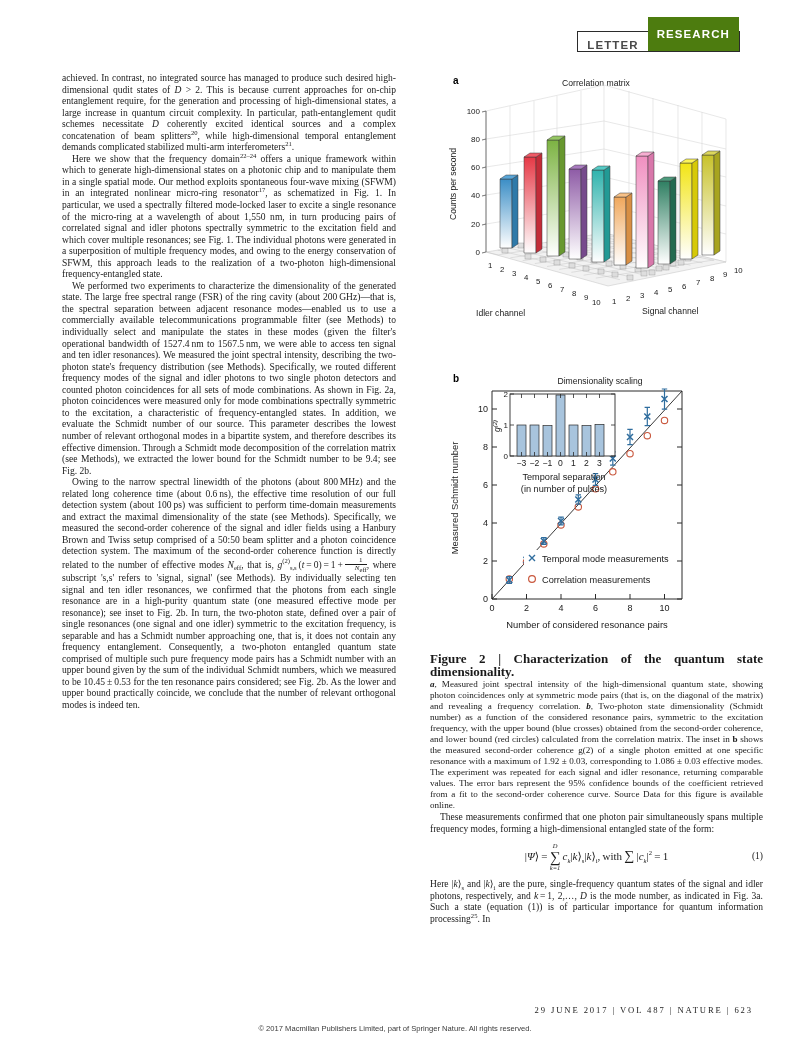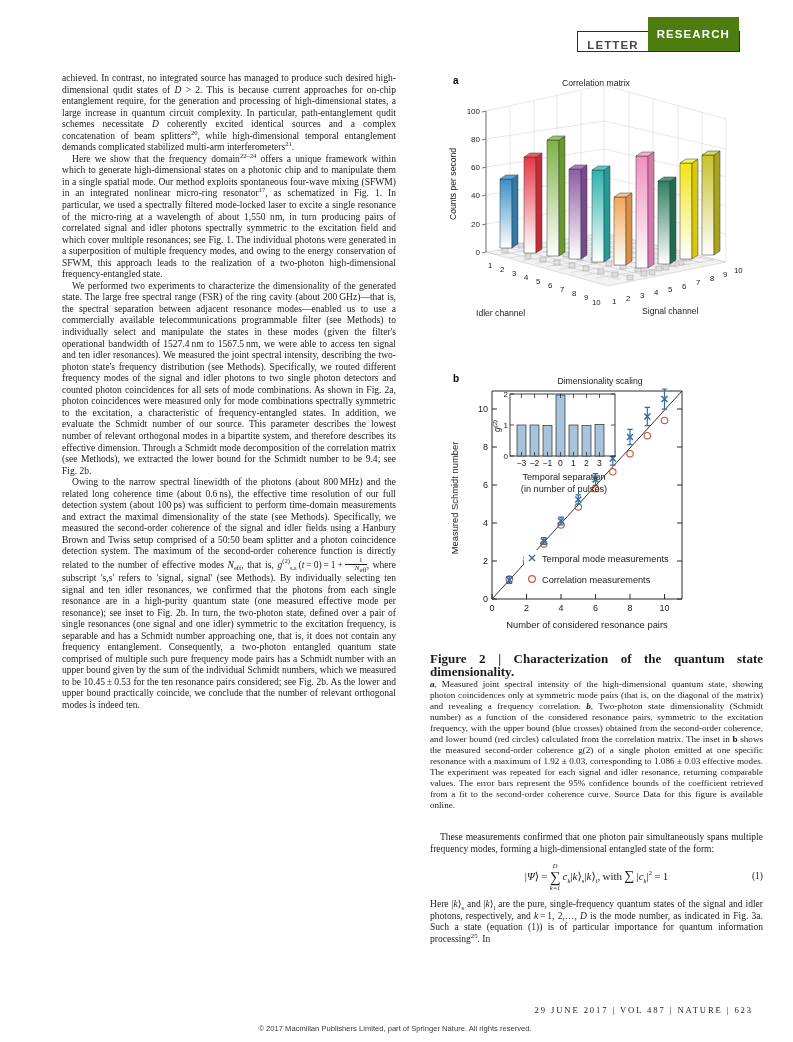--- a/index.html
+++ b/index.html
@@ -582,21 +582,21 @@
     </svg>
     <div class="panel-label" style="position:absolute;left:23px;top:3px;">b</div>
   </div>
 
   <div class="caption" style="margin-top:-2px;">
     <span class="cap-title">Figure 2 | Characterization of the quantum state dimensionality.</span>
     <br>
     <b class="it">a</b><span>, Measured joint spectral intensity of the high-dimensional quantum state, showing photon coincidences only at symmetric mode pairs (that is, on the diagonal of the matrix) and revealing a frequency correlation. </span><b class="it">b</b><span>, Two-photon state dimensionality (Schmidt number) as a function of the considered resonance pairs, symmetric to the excitation frequency, with the upper bound (blue crosses) obtained from the second-order coherence, and lower bound (red circles) calculated from the correlation matrix. The inset in </span><b>b</b><span> shows the measured second-order coherence g(2) of a single photon emitted at one specific resonance with a maximum of 1.92 ± 0.03, corresponding to 1.086 ± 0.03 effective modes. The experiment was repeated for each signal and idler resonance, returning comparable values. The error bars represent the 95% confidence bounds of the coefficient retrieved from a fit to the second-order coherence curve. Source Data for this figure is available online.</span>
   </div>
 
-  <div style="font-size:9.55px;line-height:11.55px;text-align:justify;margin-top:20px;">
+  <div style="font-size:9.55px;line-height:11.55px;text-align:justify;margin-top:0;">
     <p class="indent">These measurements confirmed that one photon pair simultaneously spans multiple frequency modes, forming a high-dimensional entangled state of the form:</p>
 
     <div class="equation-row">
       <span class="eqbody">
         |<span class="it">Ψ</span>⟩ = <span style="display:inline-block;text-align:center;vertical-align:middle;line-height:1;">
           <span style="display:block;font-size:6.5px;font-style:italic;">D</span>
           <span style="display:block;font-size:15px;">∑</span>
           <span style="display:block;font-size:6.5px;font-style:italic;">k=1</span>
         </span> <span class="it">c<sub>k</sub></span>|<span class="it">k</span>⟩<sub>s</sub>|<span class="it">k</span>⟩<sub>i</sub>, with <span style="font-size:14px;">∑</span> |<span class="it">c<sub>k</sub></span>|<sup>2</sup> = 1
       </span>

